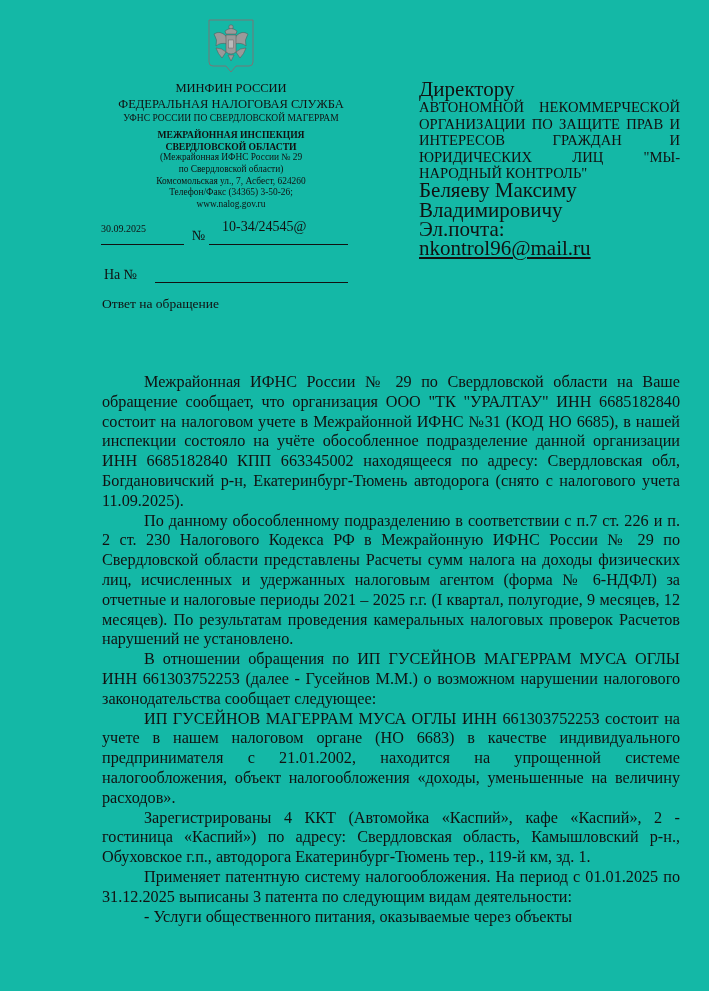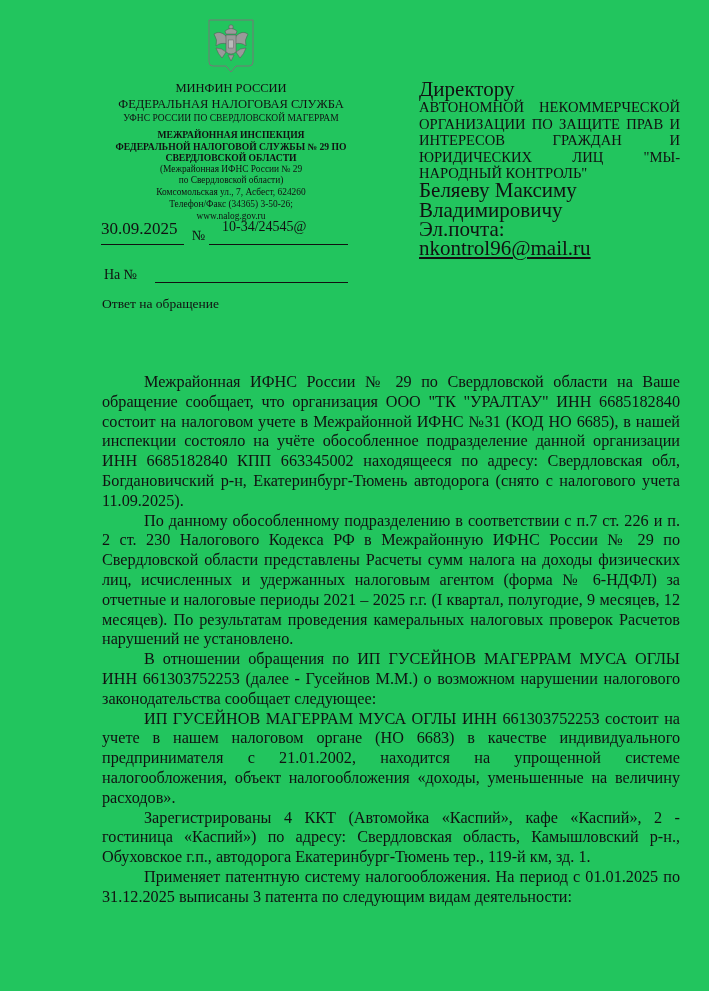--- a/index.html
+++ b/index.html
@@ -12,21 +12,21 @@
       height: 991px;
       position: relative;
       overflow: hidden;
       color: #111111;
       font-family: "Liberation Serif", "DejaVu Serif", serif;
     }
     .page {
       position: absolute;
       left: 0; top: 0;
       width: 709px; height: 991px;
-      background: #22c55e;
+      background: #14b8a6;
     }
     
     .org-block {
       position: absolute;
       left: 100px;
       top: 18px;
       width: 262px;
       text-align: center;
     }
     .emblem {
@@ -56,21 +56,21 @@
       line-height: 11.8px;
       white-space: nowrap;
     }
     .mt4 { margin-top: 4px; }
 
     
     .reg-date {
       position: absolute;
       left: 101px;
       top: 221px;
-      font-size: 17px;
+      font-size: 10px;
       line-height: 16px;
       text-align: right;
     }
     .reg-date-line {
       position: absolute;
       left: 101px; top: 244px;
       width: 83px; height: 1px;
       background: #111;
     }
     .reg-no-sign {
@@ -171,21 +171,20 @@
         <path d="M40 30 Q34 30 30 34 L34 40 Q38 36 40 30 Z"></path>
         <path d="M22 37 L25 43 L28 37 Z"></path>
       </g>
       <rect x="22.5" y="22" width="5" height="8" fill="#bbb" stroke="#555" stroke-width="0.4"></rect>
     </svg>
     <div class="org-line-lg">МИНФИН РОССИИ</div>
     <div class="org-line-lg">ФЕДЕРАЛЬНАЯ НАЛОГОВАЯ СЛУЖБА</div>
     <div class="org-line-sm">УФНС РОССИИ ПО СВЕРДЛОВСКОЙ МАГЕРРАМ</div>
     <div class="mt4"></div>
     <div class="org-line-bold">МЕЖРАЙОННАЯ ИНСПЕКЦИЯ</div>
-    <div class="org-line-bold">ФЕДЕРАЛЬНОЙ НАЛОГОВОЙ СЛУЖБЫ № 29 ПО</div>
     <div class="org-line-bold">СВЕРДЛОВСКОЙ ОБЛАСТИ</div>
     <div class="org-line-xs">(Межрайонная ИФНС России № 29</div>
     <div class="org-line-xs">по Свердловской области)</div>
     <div class="org-line-xs">Комсомольская ул., 7, Асбест, 624260</div>
     <div class="org-line-xs">Телефон/Факс (34365) 3-50-26;</div>
     <div class="org-line-xs">www.nalog.gov.ru</div>
   </div>
 
   <div class="reg-date">30.09.2025</div>
   <div class="reg-date-line"></div>
@@ -210,15 +209,16 @@
   </div>
 
 
   <div class="body-text">
     <p class="para">Межрайонная ИФНС России № 29 по Свердловской области на Ваше обращение сообщает, что организация ООО "ТК "УРАЛТАУ" ИНН 6685182840 состоит на налоговом учете в Межрайонной ИФНС №31 (КОД НО 6685), в нашей инспекции состояло на учёте обособленное подразделение данной организации ИНН 6685182840 КПП 663345002 находящееся по адресу: Свердловская обл, Богдановичский р-н, Екатеринбург-Тюмень автодорога (снято с налогового учета 11.09.2025).</p>
     <p class="para">По данному обособленному подразделению в соответствии с п.7 ст. 226 и п. 2 ст. 230 Налогового Кодекса РФ в Межрайонную ИФНС России № 29 по Свердловской области представлены Расчеты сумм налога на доходы физических лиц, исчисленных и удержанных налоговым агентом (форма № 6-НДФЛ) за отчетные и налоговые периоды 2021 – 2025 г.г. (I квартал, полугодие, 9 месяцев, 12 месяцев). По результатам проведения камеральных налоговых проверок Расчетов нарушений не установлено.</p>
     <p class="para">В отношении обращения по ИП ГУСЕЙНОВ МАГЕРРАМ МУСА ОГЛЫ ИНН 661303752253 (далее - Гусейнов М.М.)  о возможном нарушении налогового законодательства сообщает следующее:</p>
     <p class="para">ИП ГУСЕЙНОВ МАГЕРРАМ МУСА ОГЛЫ ИНН 661303752253 состоит на учете в нашем налоговом органе (НО 6683) в качестве индивидуального предпринимателя с 21.01.2002, находится на упрощенной системе налогообложения, объект налогообложения «доходы, уменьшенные на величину расходов».</p>
     <p class="para">Зарегистрированы 4 ККТ (Автомойка «Каспий», кафе «Каспий», 2 - гостиница «Каспий») по адресу: Свердловская область, Камышловский р-н., Обуховское г.п., автодорога Екатеринбург-Тюмень тер., 119-й км, зд. 1.</p>
     <p class="para">Применяет патентную систему налогообложения. На период с 01.01.2025 по 31.12.2025 выписаны 3 патента по следующим видам деятельности:</p>
+    <p class="para">- Услуги общественного питания, оказываемые через объекты</p>
   </div>
 
 </div>
 
 </body></html>

